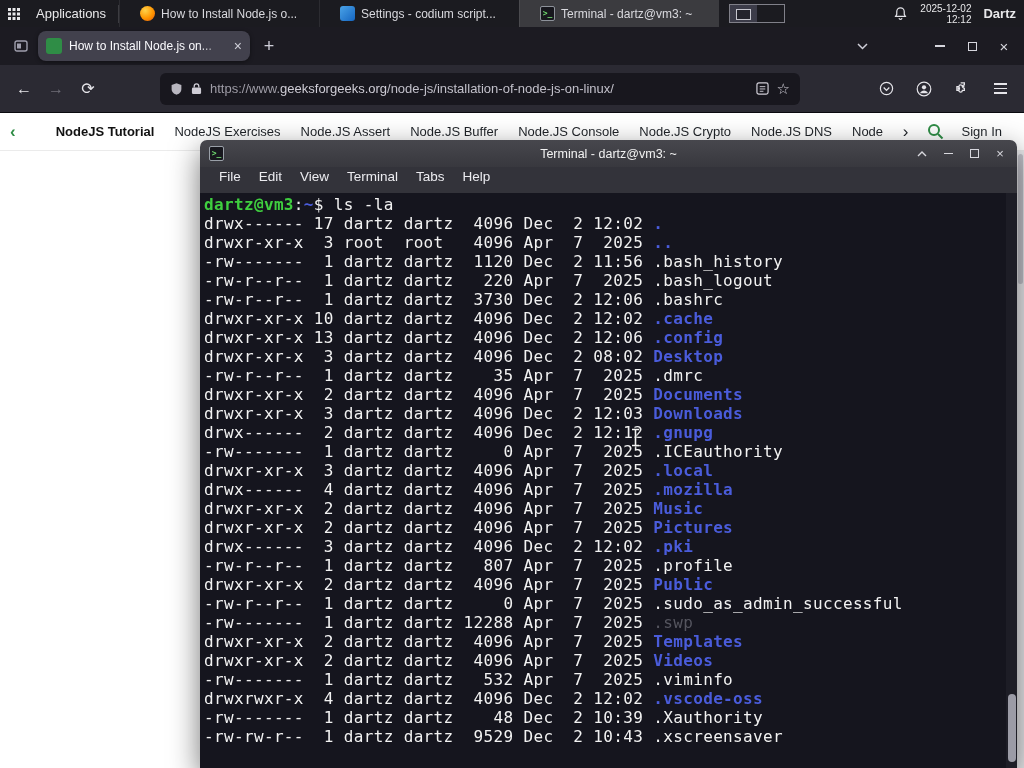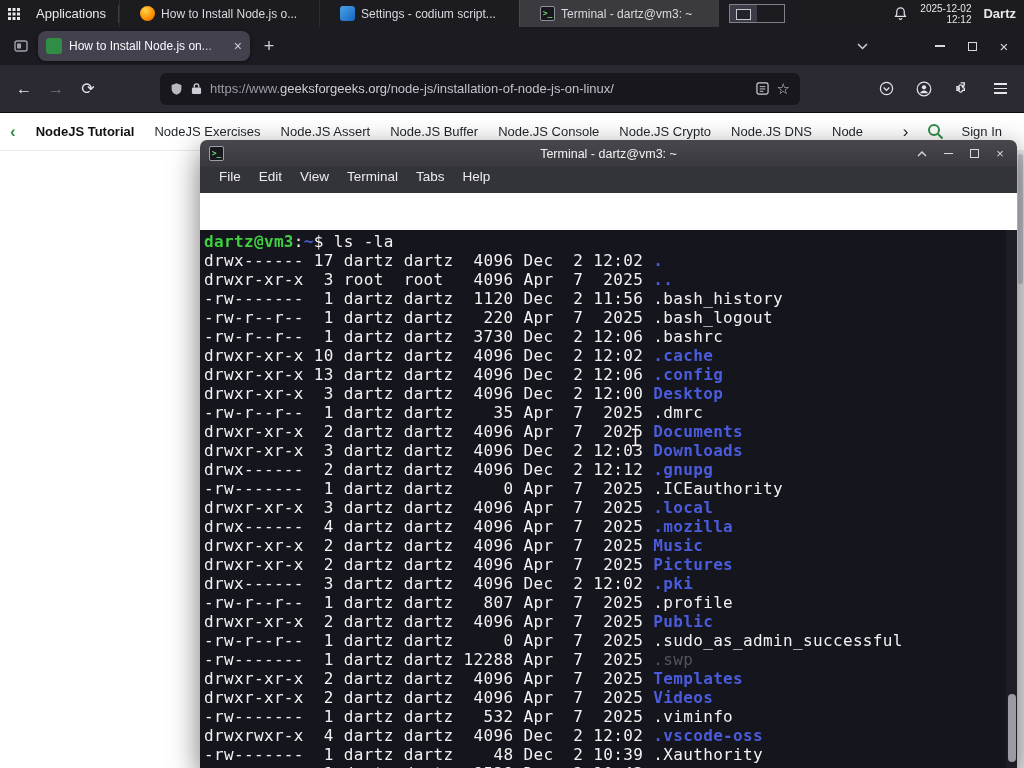--- a/index.html
+++ b/index.html
@@ -66,21 +66,21 @@
   .nav-right { margin-left:auto; display:flex; align-items:center; gap:6px; }
   .menu-bars { display:flex; flex-direction:column; gap:3px; }
   .menu-bars span { width:13px; height:1.6px; background:#e6e5ea; display:block; }
 
   .site-header { height:38px; background:#fff; border-bottom:1px solid #ebebeb; display:flex;
                  align-items:center; padding:0 22px 0 10px; color:#1f2328; font-size:13px; }
   .site-nav-scroll { display:flex; align-items:center; gap:20px; overflow:hidden; flex:1; }
   .chev { font-size:17px; line-height:1; }
   .chev.green { color:var(--gfg_green,#2f8d46); font-weight:bold; }
   .site-nav-item { white-space:nowrap; }
-  .site-nav-item.current { font-weight:700; color:#111; }
+  .site-nav-item.current { font-weight:700; color:#111;margin-left:20px; }
   .site-right { display:flex; align-items:center; gap:18px; margin-left:8px; }
   .signin { font-weight:500; white-space:nowrap; }
   .page { position:absolute; top:124px; left:0; right:0; bottom:0; background:#fff; }
   .page-scrollbar { position:absolute; right:0; top:0; bottom:0; width:7px; background:#ececef; }
   .page-scrollbar .thumb { position:absolute; top:3px; right:1px; width:5px; height:130px; background:#c4c4cc; border-radius:3px; }
 
   
   .terminal-window { position:absolute; left:200px; top:140px; width:817px; bottom:0; z-index:20;
                      display:flex; flex-direction:column; border-radius:7px 7px 0 0; overflow:hidden;
                      box-shadow:0 10px 30px rgba(0,0,0,.55); }
@@ -93,21 +93,21 @@
   .term-controls { margin-left:auto; display:flex; align-items:center; gap:10px; z-index:2; }
   .term-ctl { width:16px; height:16px; display:grid; place-items:center; color:#d8d8de; font-size:13px; line-height:1; }
   .tmin-bar { width:9px; height:1.8px; background:#d8d8de; }
   .tmax-box { width:9px; height:9px; border:1.3px solid #d8d8de; }
 
   .term-menubar { height:26px; flex:none; background:#33333a; display:flex; align-items:flex-start; padding:0 10px; }
   .term-menu-item { padding:2px 9px; font-size:13.5px; color:#ececf0; }
 
   .term-body { flex:1; background:var(--term_bg,#15151e); position:relative; overflow:hidden;
                padding:2px 14px 0 4px; font-family:"DejaVu Sans Mono", monospace; font-size:16px;
-               letter-spacing:0.35px; line-height:19px; color:var(--term_fg,#f2f2f2);margin-top:37px; }
+               letter-spacing:0.35px; line-height:19px; color:var(--term_fg,#f2f2f2); }
   .tline { white-space:pre; height:19px; }
   .green { color:var(--term_green,#3fcf3f); }
   .blue  { color:var(--term_blue,#4a5cdb); }
   .bold  { font-weight:bold; }
   .fname.dir { color:var(--term_blue,#4a5cdb); font-weight:bold; }
   .fname.dim { color:var(--term_dim,#55555f); }
   .term-scrollbar { position:absolute; right:0; top:0; bottom:0; width:11px; background:#1d1d26; }
   .term-scrollbar .thumb { position:absolute; right:1px; bottom:6px; width:8px; height:68px;
                            background:#9b9ba6; border-radius:4px; }
 
@@ -324,21 +324,21 @@
   <div class="term-body">
     <div>
       <div class="tline"><span class="green bold">dartz@vm3</span><span>:</span><span class="blue bold">~</span><span>$ </span><span>ls -la</span></div>
       <div class="tline"><span class="meta">drwx------ 17 dartz dartz  4096 Dec  2 12:02 </span><span class="fname dir">.</span></div>
         <div class="tline"><span class="meta">drwxr-xr-x  3 root  root   4096 Apr  7  2025 </span><span class="fname dir">..</span></div>
         <div class="tline"><span class="meta">-rw-------  1 dartz dartz  1120 Dec  2 11:56 </span><span class="fname file">.bash_history</span></div>
         <div class="tline"><span class="meta">-rw-r--r--  1 dartz dartz   220 Apr  7  2025 </span><span class="fname file">.bash_logout</span></div>
         <div class="tline"><span class="meta">-rw-r--r--  1 dartz dartz  3730 Dec  2 12:06 </span><span class="fname file">.bashrc</span></div>
         <div class="tline"><span class="meta">drwxr-xr-x 10 dartz dartz  4096 Dec  2 12:02 </span><span class="fname dir">.cache</span></div>
         <div class="tline"><span class="meta">drwxr-xr-x 13 dartz dartz  4096 Dec  2 12:06 </span><span class="fname dir">.config</span></div>
-        <div class="tline"><span class="meta">drwxr-xr-x  3 dartz dartz  4096 Dec  2 12:00 </span><span class="fname dir">Desktop</span></div>
+        <div class="tline"><span class="meta">drwxr-xr-x  3 dartz dartz  4096 Dec  2 08:02 </span><span class="fname dir">Desktop</span></div>
         <div class="tline"><span class="meta">-rw-r--r--  1 dartz dartz    35 Apr  7  2025 </span><span class="fname file">.dmrc</span></div>
         <div class="tline"><span class="meta">drwxr-xr-x  2 dartz dartz  4096 Apr  7  2025 </span><span class="fname dir">Documents</span></div>
         <div class="tline"><span class="meta">drwxr-xr-x  3 dartz dartz  4096 Dec  2 12:03 </span><span class="fname dir">Downloads</span></div>
         <div class="tline"><span class="meta">drwx------  2 dartz dartz  4096 Dec  2 12:12 </span><span class="fname dir">.gnupg</span></div>
         <div class="tline"><span class="meta">-rw-------  1 dartz dartz     0 Apr  7  2025 </span><span class="fname file">.ICEauthority</span></div>
         <div class="tline"><span class="meta">drwxr-xr-x  3 dartz dartz  4096 Apr  7  2025 </span><span class="fname dir">.local</span></div>
         <div class="tline"><span class="meta">drwx------  4 dartz dartz  4096 Apr  7  2025 </span><span class="fname dir">.mozilla</span></div>
         <div class="tline"><span class="meta">drwxr-xr-x  2 dartz dartz  4096 Apr  7  2025 </span><span class="fname dir">Music</span></div>
         <div class="tline"><span class="meta">drwxr-xr-x  2 dartz dartz  4096 Apr  7  2025 </span><span class="fname dir">Pictures</span></div>
         <div class="tline"><span class="meta">drwx------  3 dartz dartz  4096 Dec  2 12:02 </span><span class="fname dir">.pki</span></div>

